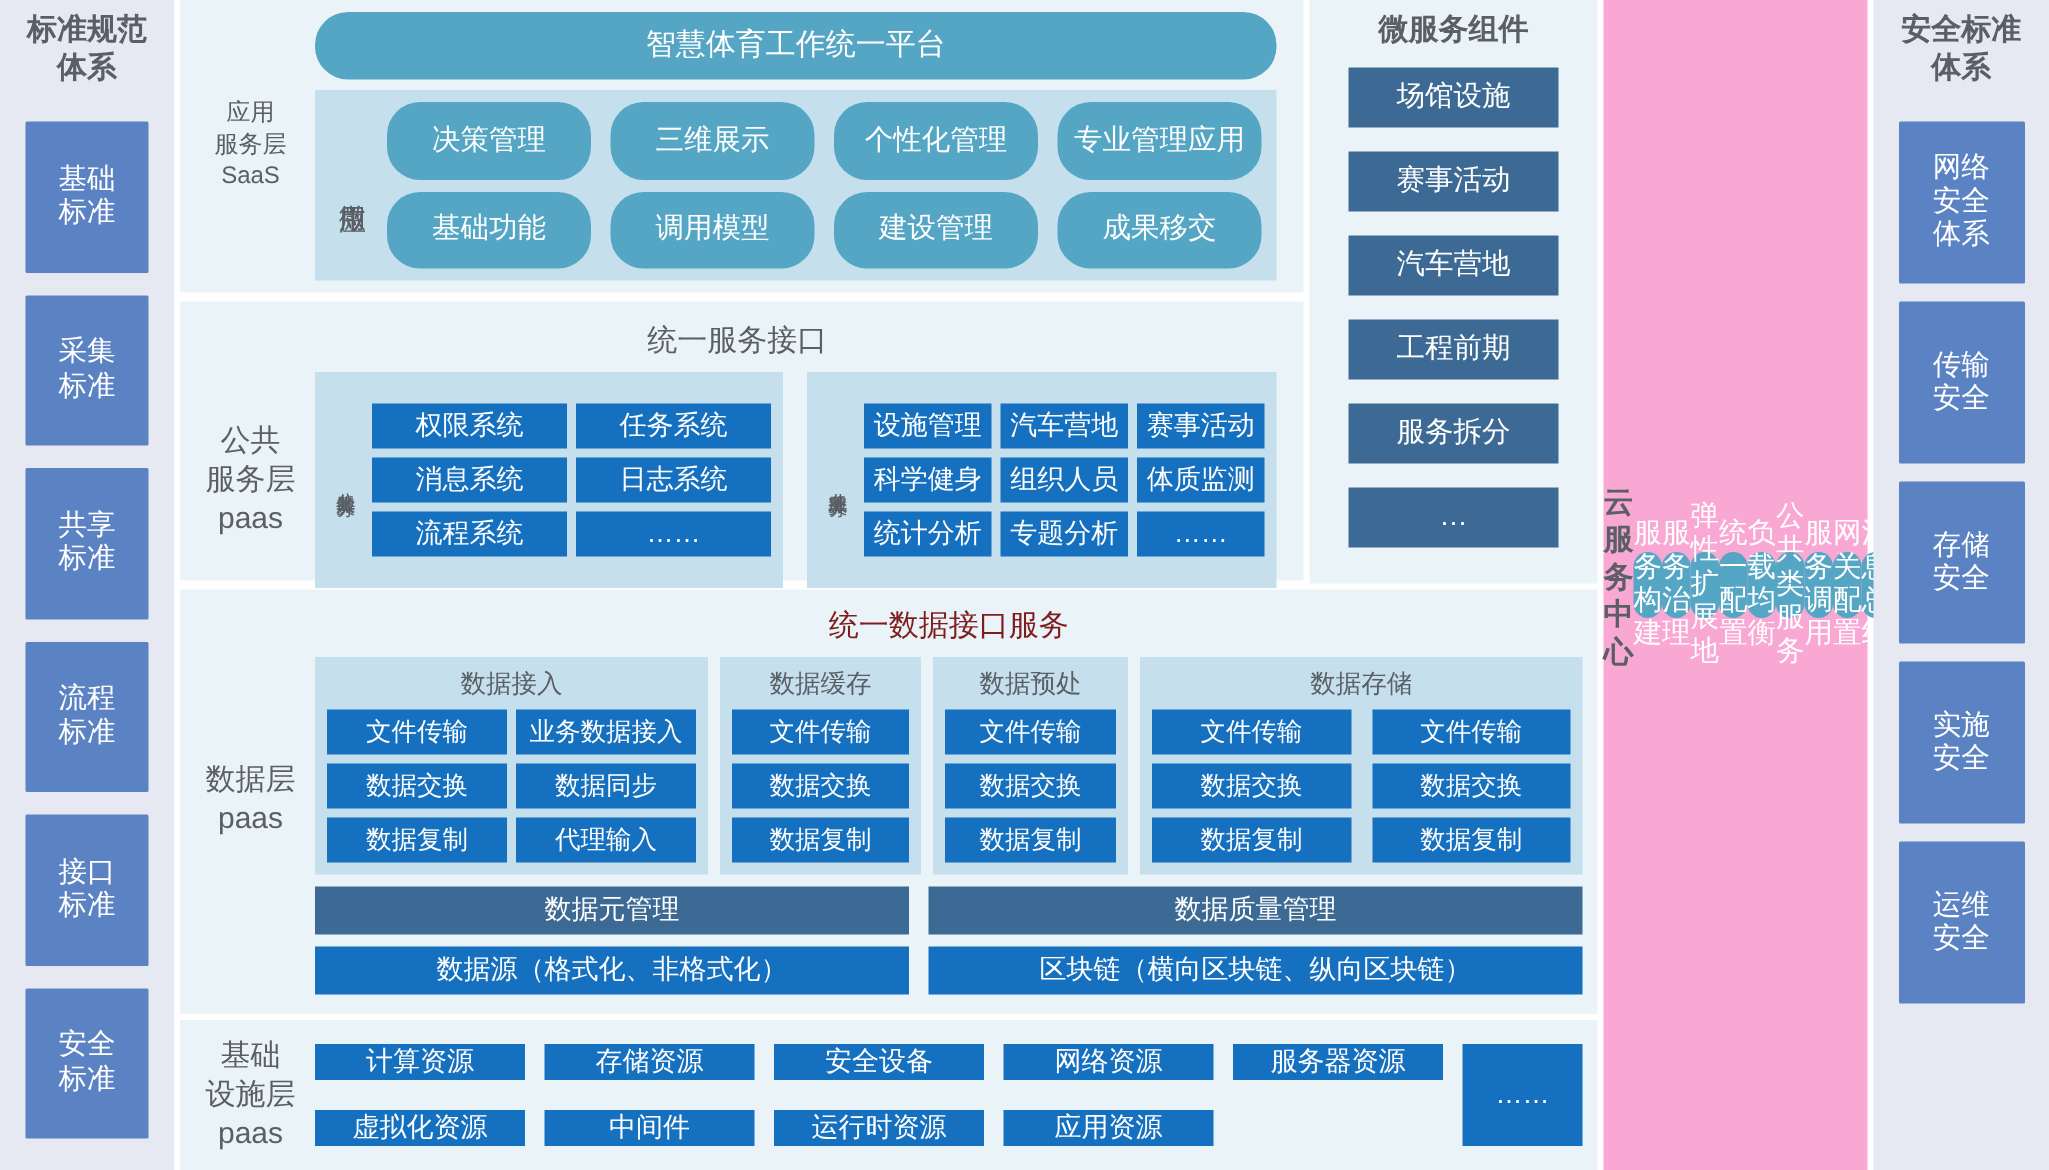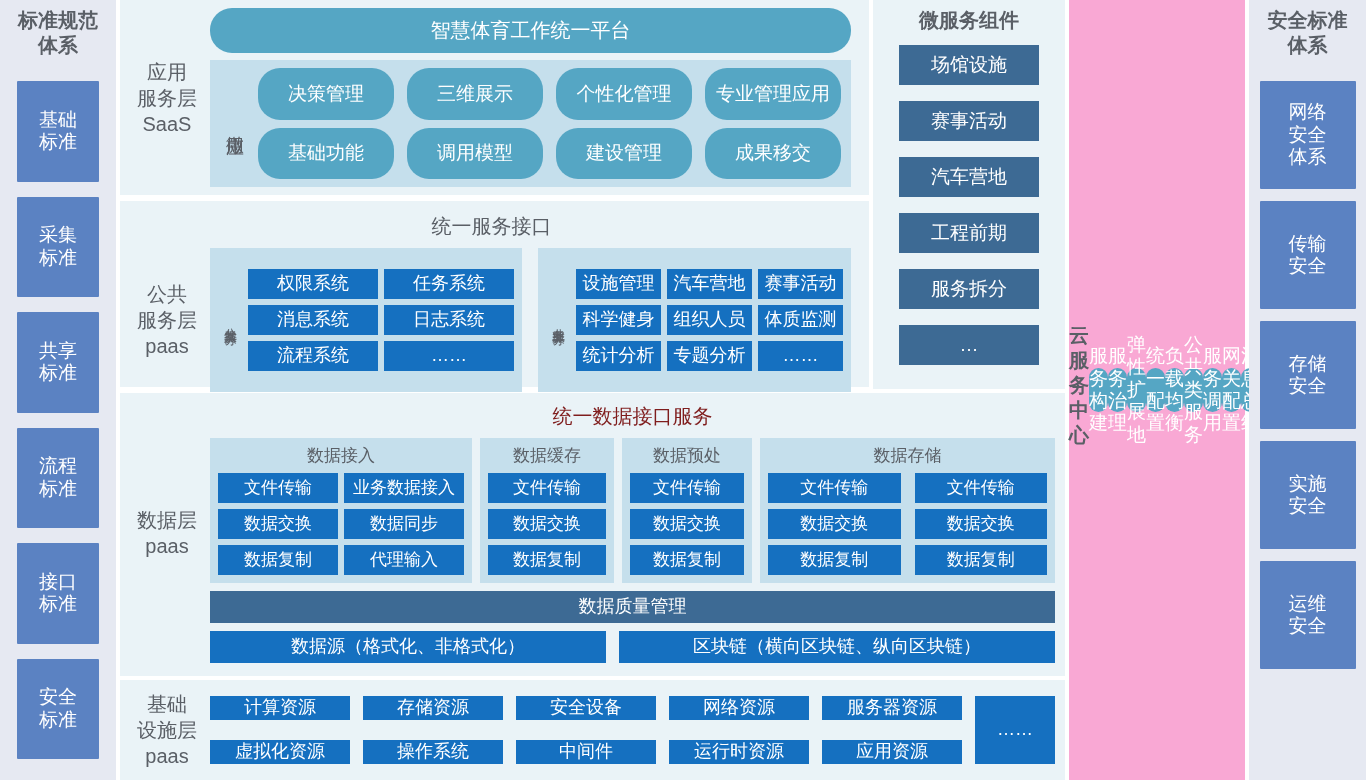--- a/index.html
+++ b/index.html
@@ -50,32 +50,32 @@
     background:#E6E9F2;
     display:flex; flex-direction:column; align-items:center;
     padding:8px 0 6px 0;
   }
   .sidecol .hdr { font-size:20px; margin-bottom:23px; }
   .sidecol .bx { width:82px; font-size:19px; border-radius:1px; }
 
   #col-standards { width:116px; }
   #col-standards .bx { height:103px; margin-bottom:15px; }
   #col-security  { width:117px; }
-  #col-security .bx { width:96px; margin-bottom:12px; }
+  #col-security .bx { width:84px; margin-bottom:12px; }
   #col-security .bx:first-of-type { height:160px; }
   #col-security .bx:nth-of-type(n+2) { height:108px; }
 
   
   #center { flex:1; display:flex; flex-direction:column; gap:4px; }
   #top-area { display:flex; gap:4px; flex:0 0 auto; }
   #top-left { flex:1; display:flex; flex-direction:column; gap:6px; }
 
   
   #app-panel { height:195px; display:flex; padding:8px 10px 8px 4px; }
-  #app-panel .rowlabel { width:86px; font-size:20px; flex:0 0 86px; }
+  #app-panel .rowlabel { width:86px; font-size:16px; flex:0 0 86px; }
   #app-right { flex:1; display:flex; flex-direction:column; gap:7px; padding-right:8px;}
   #app-banner { height:45px; font-size:20px; }
   #app-grp { flex:1; display:flex; padding:8px 10px; gap:8px; }
   #app-grp .vlabel { width:30px; font-size:18px; flex:0 0 30px;}
   #app-cells { flex:1; display:grid; grid-template-columns:repeat(4,1fr); grid-auto-rows:1fr; gap:8px 13px; }
   #app-cells .bx { font-size:19px; }
 
   
   #svc-panel { height:186px; display:flex; flex-direction:column; padding:6px 10px 10px 4px; }
   #svc-title { font-size:20px; color:#5A5F66; text-align:center; padding:6px 0 8px 0;}
@@ -267,41 +267,41 @@
               <div class="bx bx-blue">数据交换</div>
               <div class="bx bx-blue">数据交换</div>
               <div class="bx bx-blue">数据复制</div>
               <div class="bx bx-blue">数据复制</div>
             </div>
           </div>
         </div>
 
         <div id="data-bands">
           <div class="band-row">
+            <div class="bx bx-slate" id="band-meta">数据元管理</div>
             <div class="bx bx-slate" id="band-quality">数据质量管理</div>
           </div>
           <div class="band-row">
             <div class="bx bx-blue" id="band-source">数据源（格式化、非格式化）</div>
             <div class="bx bx-blue" id="band-chain">区块链（横向区块链、纵向区块链）</div>
           </div>
         </div>
       </div>
     </div>
 
     <div class="panel" id="infra-panel">
       <div class="rowlabel">基础<br>设施层<br>paas</div>
       <div id="infra-cells">
         <div class="bx bx-blue">计算资源</div>
         <div class="bx bx-blue">存储资源</div>
         <div class="bx bx-blue">安全设备</div>
         <div class="bx bx-blue">网络资源</div>
         <div class="bx bx-blue">服务器资源</div>
         <div class="bx bx-blue" id="infra-more">……</div>
         <div class="bx bx-blue">虚拟化资源</div>
-        <div class="bx bx-blue">操作系统</div>
         <div class="bx bx-blue">中间件</div>
         <div class="bx bx-blue">运行时资源</div>
         <div class="bx bx-blue">应用资源</div>
       </div>
     </div>
 
   </div>
 
   <div id="col-cloud">
     <div class="hdr">云服务中心</div>

